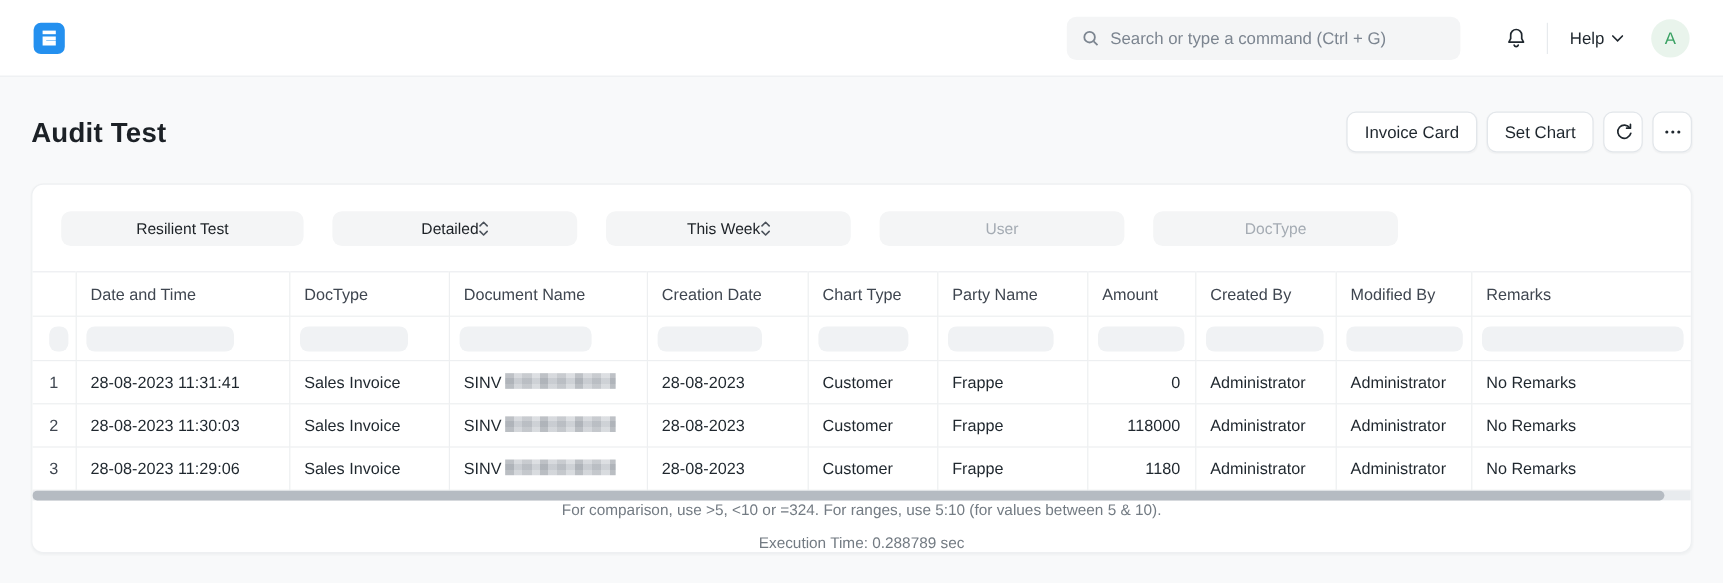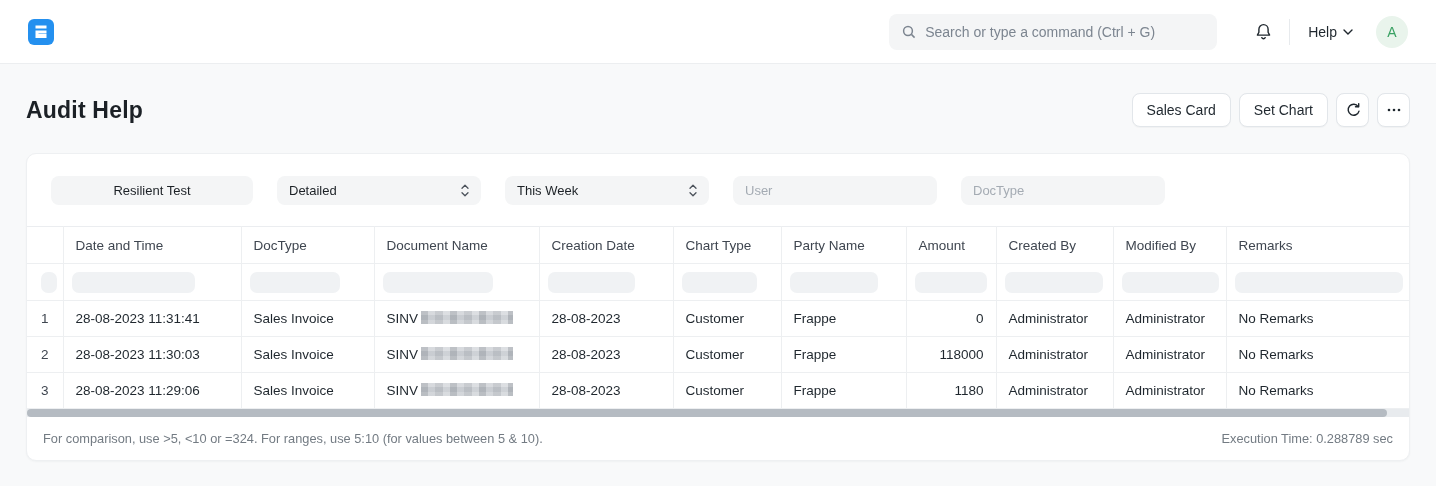--- a/index.html
+++ b/index.html
@@ -49,21 +49,21 @@
     margin-top:26px; background:#ffffff; border:1px solid #eef0f2; border-radius:10px;
     box-shadow:0 1px 2px rgba(25,39,52,.04); overflow:hidden;
   }
   .filter-bar { display:flex; gap:24px; padding:22px 24px 21px 24px; }
   .f-input, .f-select {
     height:29px; background:#f4f5f6; border-radius:8px; border:none;
     display:flex; align-items:center; padding:0 12px; font-size:13px; color:#1c2126;
     cursor:pointer;
   }
   .f-input { width:202px;justify-content:center; }
-  .f-select { width:204px; justify-content:space-between; }
+  .f-select { width:204px; justify-content:center; }
   .f-placeholder { color:#a4abb3; }
   
   table { border-collapse:collapse; table-layout:fixed; width:100%; border-top:1px solid #ebedf0; }
   th, td { border-right:1px solid #edeff1; border-bottom:1px solid #edeff1; overflow:hidden; white-space:nowrap; }
   th {
     height:37px; font-weight:400; font-size:13.5px; color:#3f4650; text-align:left; padding:0 12px;
   }
   td { height:36px; font-size:13.5px; color:#1f272e; padding:0 12px; }
   tr.filter-row td { height:37px; padding:0 0 0 8px; }
   td.cell-idx, th.cell-idx { text-align:center; padding:0; color:#3f4650; }
@@ -75,21 +75,21 @@
   .redacted {
     display:inline-block; vertical-align:-1px; width:92px; height:13px; margin-left:3px;
     background:
       repeating-linear-gradient(90deg, rgba(148,153,160,.45) 0 7px, rgba(205,208,213,.45) 7px 14px, rgba(172,176,182,.45) 14px 22px, rgba(216,219,223,.45) 22px 29px),
       repeating-linear-gradient(0deg, #d9dcdf 0 4px, #c6cacf 4px 9px, #e0e2e5 9px 13px);
   }
   
   .hscroll { height:8px; background:#e8ebee; position:relative; }
   .hscroll-thumb { position:absolute; left:0; top:0; height:8px; width:calc(100% - 22px); background:#b5bbc2; border-radius:4px; }
   
-  .card-footer { height:43px; display:flex; align-items:center; justify-content:space-between; padding:0 16px; }
+  .card-footer { height:43px; display:flex; align-items:center; justify-content:space-between; padding:0 16px;flex-direction:column; }
   .footer-hint { font-size:12.8px; color:#737b83; }
   .footer-time { font-size:12.8px; color:#737b83; }
   svg { display:block; }
 </style>
 </head>
 <body>
 
 <header class="navbar">
   <button class="logo-btn">
     <span>
@@ -127,23 +127,23 @@
       </span>
     </button>
     <button class="avatar">
       <span>A</span>
     </button>
   </div>
 </header>
 
 <div class="page">
   <div class="page-head">
-    <h1 class="page-title">Audit Help</h1>
+    <h1 class="page-title">Audit Test</h1>
     <div class="head-actions">
-      <button class="btn">Sales Card</button>
+      <button class="btn">Invoice Card</button>
       <button class="btn">Set Chart</button>
       <button class="btn btn-icon">
         <span>
           <svg width="16" height="16" viewBox="0 0 16 16" fill="none" stroke="#1f272e" stroke-width="1.4" stroke-linecap="round" stroke-linejoin="round">
             <path d="M13.2 4.6A5.5 5.5 0 1 0 14 9.1"></path>
             <path d="M13.7 1.6v3.2h-3.2"></path>
           </svg>
         </span>
       </button>
       <button class="btn btn-icon">

